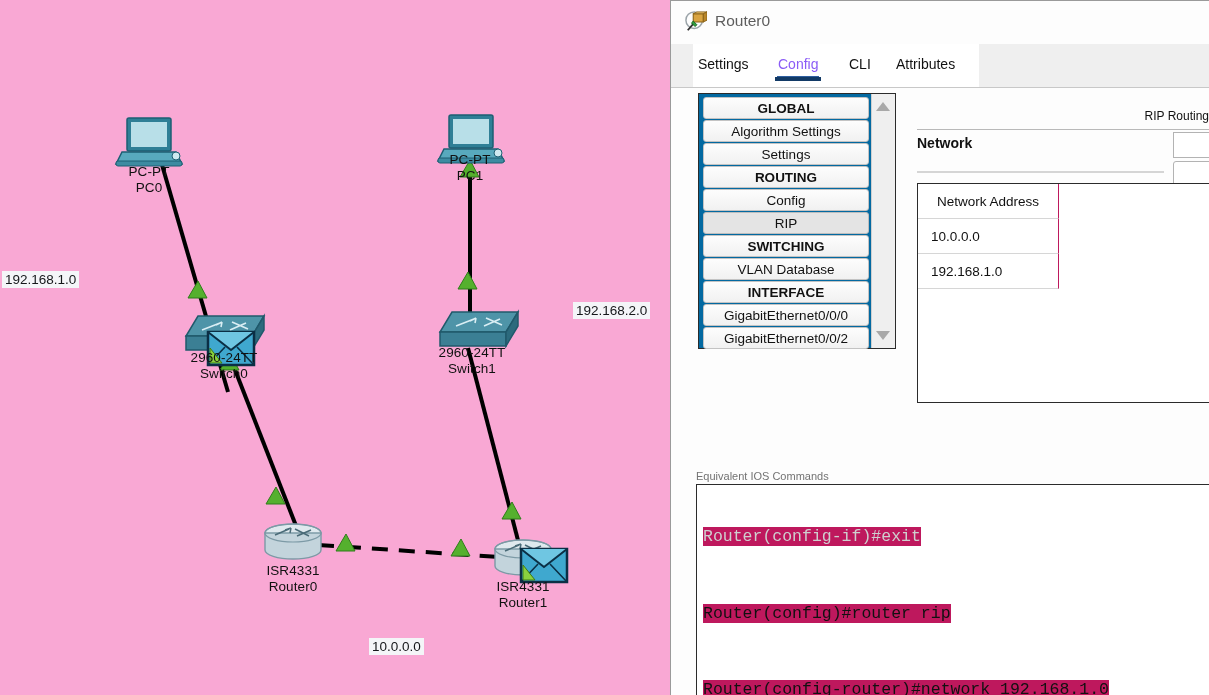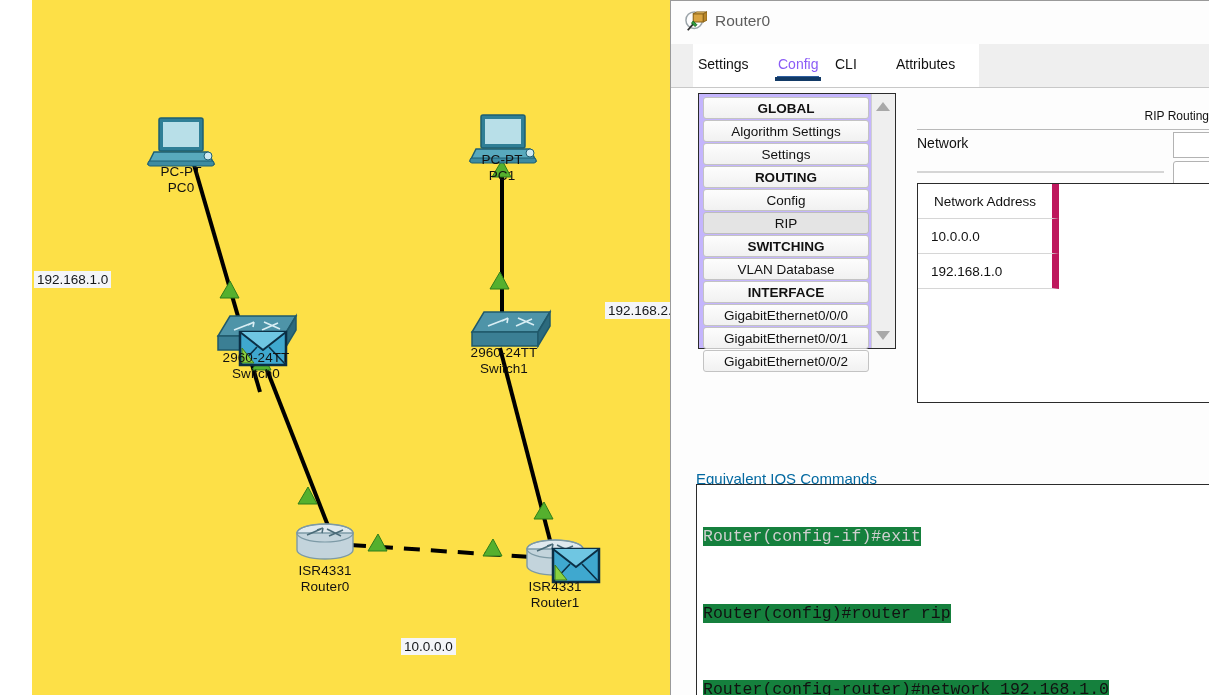--- a/index.html
+++ b/index.html
@@ -4,21 +4,21 @@
 <style>
   html,body{margin:0;padding:0;}
   body{
     width:1209px;height:695px;overflow:hidden;position:relative;
     background:#ffffff;
     font-family:"Liberation Sans", sans-serif;
     -webkit-font-smoothing:antialiased;
   }
 
   
-  #canvas{position:absolute;left:0;top:0;width:670px;height:695px;background:#fde047;overflow:hidden;margin-left:32px;}
+  #canvas{position:absolute;left:0;top:0;width:670px;height:695px;background:#f9a8d4;overflow:hidden;}
   #canvas svg{position:absolute;left:0;top:0;}
   .node-label{
     position:absolute;text-align:center;font-size:13.5px;color:#111;
     white-space:nowrap;line-height:16px;letter-spacing:.1px;
   }
   .net-label{
     position:absolute;font-size:13.5px;color:#15171a;white-space:nowrap;
     background:#f4f5f8;padding:1px 3px;
   }
 
@@ -52,21 +52,21 @@
   .tab .ul{
     position:absolute;left:-1px;right:-1px;bottom:-5px;height:1px;background:#2f5fa0;
   }
   .tab .ul2{
     position:absolute;left:-3px;right:-3px;bottom:-9px;height:4px;background:#123a66;
   }
 
   
   #sidebox{
     position:absolute;left:697px;top:92px;width:198px;height:256px;
-    background:#c4b5fd;border:1.5px solid #2b2b2b;box-sizing:border-box;
+    background:#0369a1;border:1.5px solid #2b2b2b;box-sizing:border-box;
   }
   #sidelist{position:absolute;left:0;top:0;width:172px;height:100%;padding:3px 0 0 2px;box-sizing:border-box;}
   .side-item{
     position:relative;margin:0 2px 1px 2px;height:22px;line-height:22px;
     text-align:center;font-size:13.5px;color:#111;
     background:linear-gradient(#fdfdfd,#f1f1f1);
     border:1px solid #c3c3c3;border-radius:3px;box-sizing:border-box;cursor:default;
   }
   .side-item.hdr{font-weight:bold;}
   .side-item.sel{background:#e4e4e4;border-color:#bdbdbd;}
@@ -76,57 +76,57 @@
   }
   .sb-arrow{position:absolute;left:4px;width:0;height:0;}
   .sb-up{top:8px;border-left:7px solid transparent;border-right:7px solid transparent;border-bottom:9px solid #a8a8a8;}
   .sb-dn{bottom:8px;border-left:7px solid transparent;border-right:7px solid transparent;border-top:9px solid #a8a8a8;}
 
   
   #rip-title{
     position:absolute;right:0;top:108px;font-size:12px;color:#111;white-space:nowrap;
   }
   #rip-rule{position:absolute;left:916px;top:128px;right:0;height:1px;background:#b9b9b9;}
-  #rip-netlabel{position:absolute;left:916px;top:134px;font-size:14px;color:#111;}
+  #rip-netlabel{position:absolute;left:916px;top:134px;font-size:14px;color:#111;font-weight:bold;}
   #rip-rule2{position:absolute;left:916px;top:170px;width:247px;height:2px;background:#d5d5d5;}
 
   .rip-field{
     position:absolute;background:#fff;border:1px solid #b3b3b3;box-sizing:border-box;
   }
   #rip-f1{left:1172px;top:131px;width:60px;height:26px;}
   #rip-f2{left:1172px;top:160px;width:60px;height:30px;border-radius:3px;}
 
   #rip-tablewrap{
     position:absolute;left:916px;top:182px;width:300px;height:220px;
     background:#fff;border:1px solid #2b2b2b;box-sizing:border-box;
   }
   #rip-table{position:absolute;left:0;top:0;width:141px;}
   .rip-row{
     height:35px;line-height:35px;padding-left:13px;font-size:13.5px;color:#111;
-    border-bottom:1px solid #d6d6d6;border-right:7px solid #be185d;box-sizing:border-box;
+    border-bottom:1px solid #d6d6d6;border-right:1px solid #be185d;box-sizing:border-box;
     background:#fff;white-space:nowrap;
   }
   .rip-row.head{text-align:center;padding-left:0;border-bottom:1px solid #d6d6d6;}
 
   
   #ios-label{
-    position:absolute;left:695px;top:469px;font-size:15px;color:#0369a1;
+    position:absolute;left:695px;top:469px;font-size:11px;color:#737373;
   }
   #console{
     position:absolute;left:695px;top:483px;right:0;bottom:0;
     background:#fff;border:1.5px solid #2b2b2b;border-right:none;border-bottom:none;
     box-sizing:border-box;overflow:hidden;
   }
   #console .lines{
     position:absolute;left:6px;top:-12px;right:0;
     font-family:"Liberation Mono", monospace;font-size:16.5px;line-height:25.5px;color:#111;
     white-space:pre;
   }
   #console .lines .ln{display:block;}
-  #console .lines .ln span{background:#15803d;}
+  #console .lines .ln span{background:#be185d;}
   #console .lines .ln.clipped{color:#cfcfcf;}
 </style>
 </head>
 <body>
 
 <div id="canvas">
 
   <svg width="670" height="695">
 
     <line x1="160" y1="158" x2="228" y2="392" stroke="#000" stroke-width="4"></line>
@@ -257,37 +257,36 @@
   </div>
 
   <div id="tabstrip">
     <div class="tabs-bg"></div>
     <div class="tab" style="left:27px;">Settings</div>
     <div class="tab active" style="left:107px;">
       <span>Config</span>
       <span class="ul"></span>
       <span class="ul2"></span>
     </div>
-    <div class="tab" style="left:164px;">CLI</div>
+    <div class="tab" style="left:178px;">CLI</div>
     <div class="tab" style="left:225px;">Attributes</div>
   </div>
 
   <div id="sidebox" style="left:27px;top:92px;">
     <div id="sidelist">
       <div class="side-item hdr">GLOBAL</div>
       <div class="side-item">Algorithm Settings</div>
       <div class="side-item">Settings</div>
       <div class="side-item hdr">ROUTING</div>
       <div class="side-item">Config</div>
       <div class="side-item sel">RIP</div>
       <div class="side-item hdr">SWITCHING</div>
       <div class="side-item">VLAN Database</div>
       <div class="side-item hdr">INTERFACE</div>
       <div class="side-item">GigabitEthernet0/0/0</div>
-      <div class="side-item">GigabitEthernet0/0/1</div>
       <div class="side-item">GigabitEthernet0/0/2</div>
     </div>
     <div id="sidescroll">
       <div class="sb-arrow sb-up"></div>
       <div class="sb-arrow sb-dn"></div>
     </div>
   </div>
 
   <div id="rip-title" style="right:0;top:108px;">RIP Routing</div>
   <div id="rip-rule" style="left:246px;"></div>

